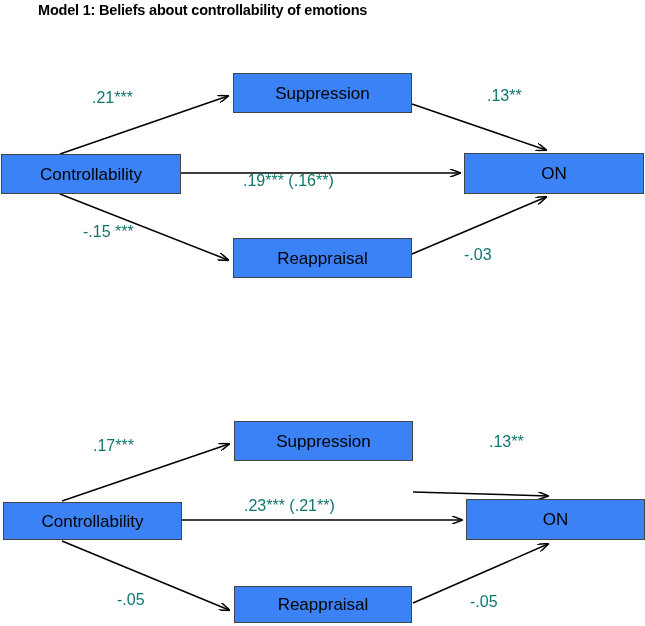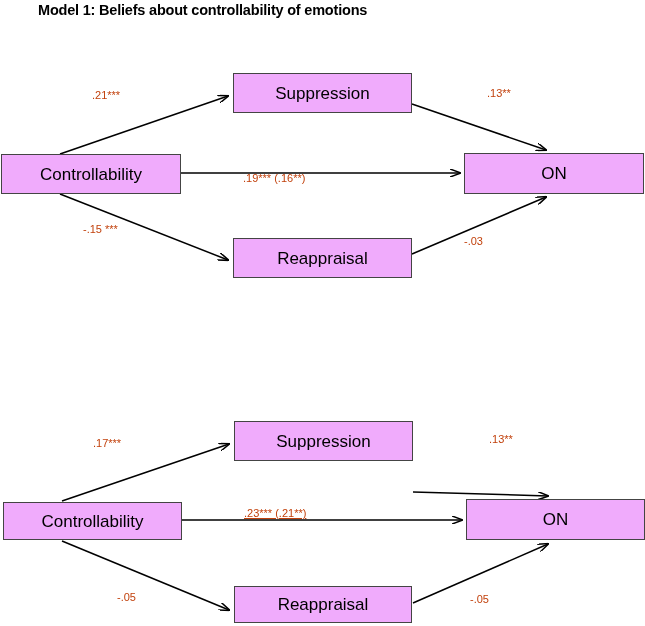--- a/index.html
+++ b/index.html
@@ -45,37 +45,37 @@
     top: 0;
     width: 645px;
   }
   #model-1 .diagram { height: 330px; }
   #model-2 .diagram { height: 286px; }
 
   .node {
     position: absolute;
     box-sizing: border-box;
     border: 1.4px solid #444444;
-    background: #f0abfc;
+    background: #3b82f6;
     display: flex;
     align-items: center;
     justify-content: center;
     font-size: 17px;
     line-height: 1;
     color: #000000;
     white-space: nowrap;
     z-index: 3;
   }
 
   .edge-label {
     position: absolute;
-    font-size: 11px;
+    font-size: 16px;
     line-height: 1;
     white-space: nowrap;
-    color: #c2410c;
+    color: #0f766e;
     z-index: 4;
     background: transparent;
   }
 
   svg.arrows {
     position: absolute;
     left: 0;
     top: 0;
     width: 645px;
     overflow: visible;
@@ -128,21 +128,21 @@
       <div class="node" style="left:464px; top:153px; width:180px; height:41px;">ON</div>
 
       <div class="edge-label" style="left:92px; top:90px;">.21***</div>
 
       <div class="edge-label" style="left:487px; top:88px;">.13**</div>
 
       <div class="edge-label" style="left:243px; top:147px;margin-top:26px;">.19*** (.16**)</div>
 
       <div class="edge-label" style="left:83px; top:224px;">-.15 ***</div>
 
-      <div class="edge-label" style="left:464px; top:236px;">-.03</div>
+      <div class="edge-label" style="left:464px; top:247px;">-.03</div>
 
     </div>
   </div>
 
   <div class="model" id="model-2">
 
 
     <div class="diagram">
 
       <svg class="arrows" viewBox="0 0 645 286">
@@ -168,21 +168,21 @@
       <div class="node" style="left:234px; top:81px; width:179px; height:40px;">Suppression</div>
 
       <div class="node" style="left:234px; top:246px; width:178px; height:37px;">Reappraisal</div>
 
       <div class="node" style="left:466px; top:159px; width:179px; height:41px;">ON</div>
 
       <div class="edge-label" style="left:93px; top:98px;">.17***</div>
 
       <div class="edge-label" style="left:489px; top:94px;">.13**</div>
 
-      <div class="edge-label" style="left:244px; top:168px;text-decoration:underline;">.23*** (.21**)</div>
+      <div class="edge-label" style="left:244px; top:158px;">.23*** (.21**)</div>
 
       <div class="edge-label" style="left:117px; top:252px;">-.05</div>
 
       <div class="edge-label" style="left:470px; top:254px;">-.05</div>
 
     </div>
   </div>
 
 </div>
 

